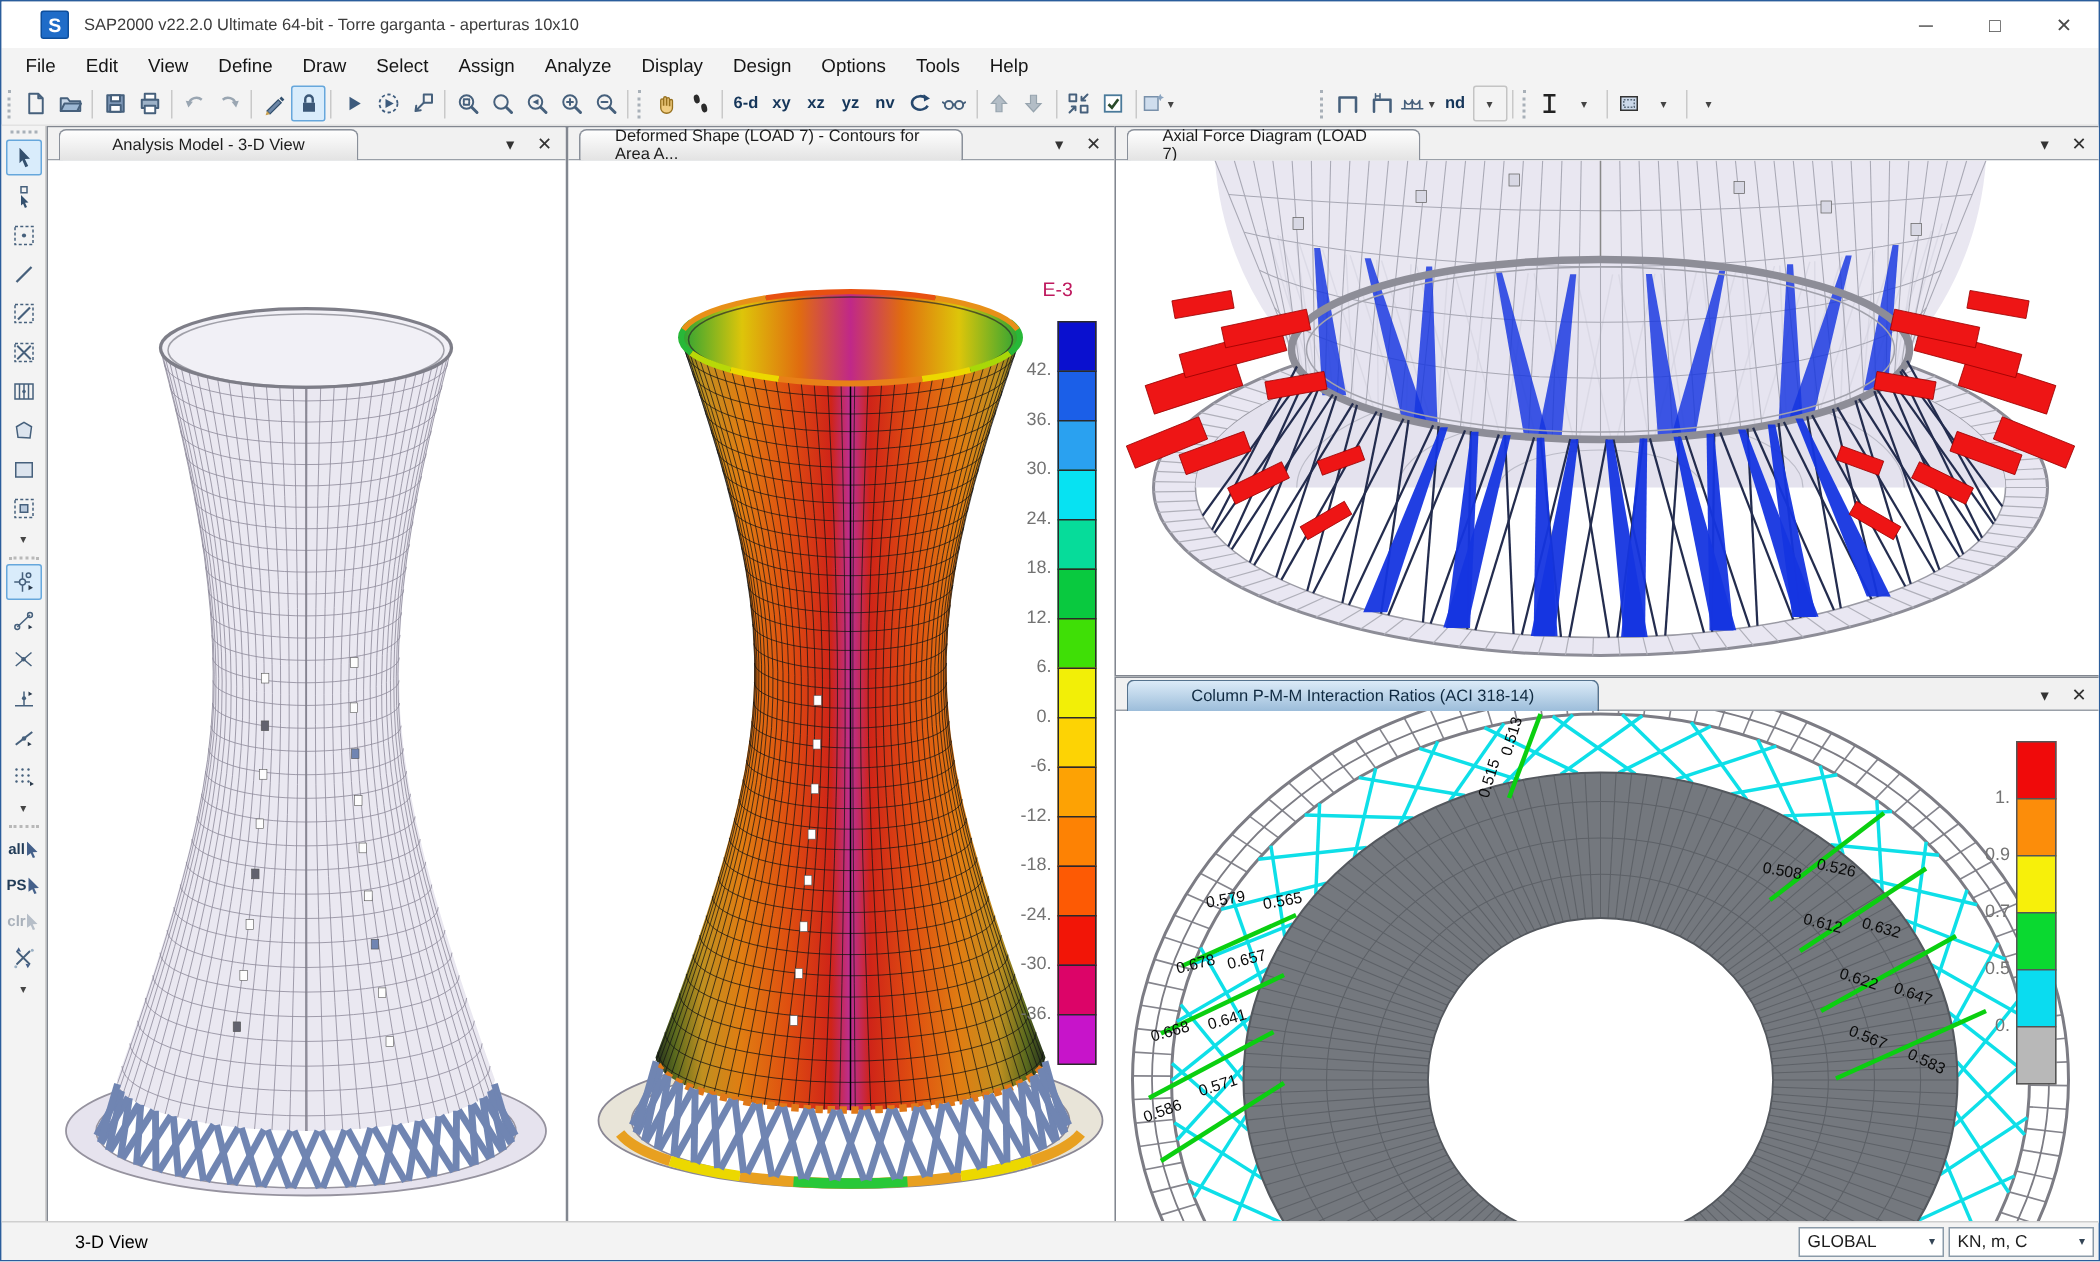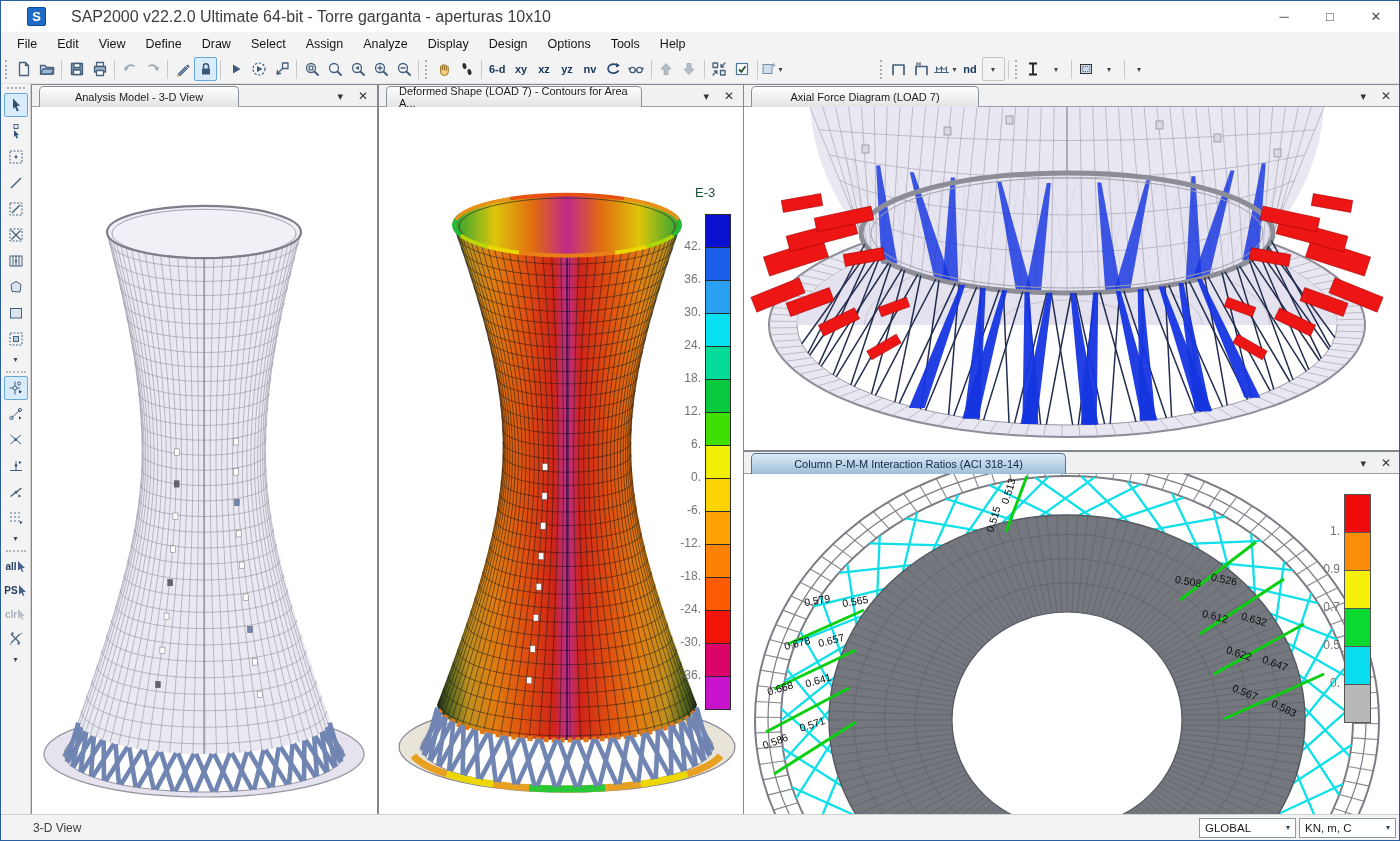--- a/index.html
+++ b/index.html
@@ -1,20 +1,20 @@
 <!DOCTYPE html>
 <html><head>
 <meta charset="utf-8">
 <style>
 *{margin:0;padding:0;box-sizing:border-box}
 html,body{width:1400px;height:841px;font-family:"Liberation Sans","DejaVu Sans",sans-serif;background:#fff}
 .app{position:relative;width:1400px;height:841px;border:1px solid #2a5d9c;background:#f3f3f3;overflow:hidden}
 .titlebar{height:31px;background:#fff;display:flex;align-items:center}
 .logo{width:19px;height:19px;margin-left:26px;background:#1f6cc8;color:#fff;font-weight:bold;font-size:13px;display:flex;align-items:center;justify-content:center;border:1px solid #0d4e9c;border-radius:2px}
-.apptitle{margin-left:25px;font-size:16px;color:#3c3c3c}
+.apptitle{margin-left:10px;font-size:11px;color:#3c3c3c}
 .winbtns{margin-left:auto;display:flex;height:100%}
 .winbtn{width:46px;height:100%;display:flex;align-items:center;justify-content:center;color:#4a4a4a;font-size:13px}
 .menubar{height:23px;background:#f3f3f3;display:flex;align-items:center;padding-left:6px}
 .menu-item{padding:0 10px;font-size:12.5px;color:#151515}
 .toolbar{height:29px;background:#f3f3f3;display:flex;align-items:center;padding-left:1px;border-bottom:1px solid #e2e2e2}
 .tbtn{height:24px;min-width:23px;display:flex;align-items:center;justify-content:center;border-radius:2px}
 .tbtn.sel{border:1px solid #66a7dc;background:#d9ecfb}
 .tbtn.txt{font-weight:bold;font-size:11px;color:#15365a;padding:0 4px}
 .tsep{width:1px;height:19px;background:#c9c9c9;margin:0 3px}
 .grip{width:3px;height:19px;border-left:2px dotted #a8b0b8;margin:0 4px 0 3px}
@@ -23,31 +23,31 @@
 .main{position:absolute;top:83px;left:0;right:0;bottom:26px;background:#e8e8e8}
 .palette{position:absolute;left:0;top:0;width:30px;height:100%;background:#f3f3f3;border-right:1px solid #cfcfcf;display:flex;flex-direction:column;align-items:center;padding-top:1px}
 .pgrip{width:18px;border-top:2px dotted #a8b0b8;margin:2px 0 3px}
 .pal{width:24px;height:24px;margin:1px 0;display:flex;align-items:center;justify-content:center;border-radius:2px}
 .pal.sel{border:1px solid #66a7dc;background:#d9ecfb}
 .pal.txt{font-size:10px;font-weight:bold;color:#223c58;height:22px}
 .pal.mini{height:13px}
 .psep{width:20px;border-top:2px dotted #b8b8b8;margin:4px 0 2px}
 .pane{position:absolute;background:#fff;border:1px solid #828790}
 .pane-header{height:22px;background:#f1f1f1;border-bottom:1px solid #9aa0a8;position:relative}
-.tab{position:absolute;left:7px;top:1px;height:21px;border:1px solid #8a909a;border-bottom:none;border-radius:5px 5px 0 0;background:linear-gradient(#fefefe,#e3e3e3);display:flex;align-items:center;justify-content:center;font-size:11px;color:#1c1c1c;padding:0 12px}
+.tab{position:absolute;left:7px;top:1px;height:21px;border:1px solid #8a909a;border-bottom:none;border-radius:5px 5px 0 0;background:linear-gradient(#fefefe,#e3e3e3);display:flex;align-items:center;justify-content:center;font-size:11px;color:#1c1c1c;padding:0 23px}
 .tab.active{background:linear-gradient(#dcebf8,#9cbdda);border-color:#56738e;color:#0f2940}
 .hbtns{position:absolute;right:9px;top:4px;display:flex;gap:15px;font-size:11px;color:#333;align-items:center}
 .hbtns .x{font-size:12px;font-weight:bold}
 .pane-content{position:relative;width:100%;height:calc(100% - 22px);overflow:hidden;background:#fff}
 .ratio{position:absolute;font-size:10.5px;color:#0a0a0a;white-space:nowrap}
-.scale-exp{position:absolute;font-size:13px;color:#14532d}
+.scale-exp{position:absolute;font-size:13px;color:#be185d}
 .band{position:absolute;border:1px solid #2a2a2a}
 .scale-label{position:absolute;font-size:12px;color:#737373;text-align:right;width:42px}
 .statusbar{position:absolute;left:0;right:0;bottom:0;height:26px;background:#f3f3f3;border-top:1px solid #cfcfcf;display:flex;align-items:center}
-.status-left{margin-left:32px;font-size:12px;color:#404040;flex:1}
+.status-left{margin-left:49px;font-size:12px;color:#000000;flex:1}
 .combo{width:97px;height:20px;background:#fff;border:1px solid #8a9aa8;display:flex;align-items:center;justify-content:space-between;font-size:11.5px;color:#1c1c1c;padding:0 5px;margin-right:3px}
 .combo .chev{font-size:8px;color:#345}
 </style>
 </head>
 <body>
 
 <div class="app">
 
   <div class="titlebar">
     <div class="logo">S</div>
@@ -783,21 +783,21 @@
             <line x1="65.68550003595071" y1="609.8558272085852" x2="45.516152756942915" y2="648.7257296558618" stroke="#7085b2" stroke-width="4.6"></line>
             <line x1="61.13082094796286" y1="605.635013448879" x2="50.6314077326831" y2="653.5495168098116" stroke="#7085b2" stroke-width="4.6"></line>
             <line x1="60.65521755208529" y1="605.0377272401088" x2="42.43029817486965" y2="643.0687611250728" stroke="#7085b2" stroke-width="4.6"></line>
             <line x1="58.38314221050038" y1="600.6851659844386" x2="44.982013558495794" y2="648.0431168458387" stroke="#7085b2" stroke-width="4.6"></line>
           </svg>
       <div class="scale-exp" style="left: 316px; top: 78px;">E-3</div><div class="band" style="left: 326px; top: 107px; width: 26px; height: 34px; background: rgb(10, 16, 207);"></div><div class="band" style="left: 326px; top: 140px; width: 26px; height: 34px; background: rgb(27, 95, 232);"></div><div class="band" style="left: 326px; top: 173px; width: 26px; height: 34px; background: rgb(42, 161, 240);"></div><div class="band" style="left: 326px; top: 206px; width: 26px; height: 34px; background: rgb(7, 226, 242);"></div><div class="band" style="left: 326px; top: 239px; width: 26px; height: 34px; background: rgb(6, 220, 154);"></div><div class="band" style="left: 326px; top: 272px; width: 26px; height: 34px; background: rgb(9, 201, 63);"></div><div class="band" style="left: 326px; top: 305px; width: 26px; height: 34px; background: rgb(63, 223, 6);"></div><div class="band" style="left: 326px; top: 338px; width: 26px; height: 34px; background: rgb(242, 239, 7);"></div><div class="band" style="left: 326px; top: 371px; width: 26px; height: 34px; background: rgb(253, 211, 4);"></div><div class="band" style="left: 326px; top: 404px; width: 26px; height: 34px; background: rgb(253, 162, 4);"></div><div class="band" style="left: 326px; top: 437px; width: 26px; height: 34px; background: rgb(253, 130, 4);"></div><div class="band" style="left: 326px; top: 470px; width: 26px; height: 34px; background: rgb(253, 90, 4);"></div><div class="band" style="left: 326px; top: 503px; width: 26px; height: 34px; background: rgb(242, 21, 7);"></div><div class="band" style="left: 326px; top: 536px; width: 26px; height: 34px; background: rgb(220, 4, 104);"></div><div class="band" style="left: 326px; top: 569px; width: 26px; height: 34px; background: rgb(199, 20, 202);"></div><div class="scale-label" style="left: 280px; top: 132px;">42.</div><div class="scale-label" style="left: 280px; top: 165px;">36.</div><div class="scale-label" style="left: 280px; top: 198px;">30.</div><div class="scale-label" style="left: 280px; top: 231px;">24.</div><div class="scale-label" style="left: 280px; top: 264px;">18.</div><div class="scale-label" style="left: 280px; top: 297px;">12.</div><div class="scale-label" style="left: 280px; top: 330px;">6.</div><div class="scale-label" style="left: 280px; top: 363px;">0.</div><div class="scale-label" style="left: 280px; top: 396px;">-6.</div><div class="scale-label" style="left: 280px; top: 429px;">-12.</div><div class="scale-label" style="left: 280px; top: 462px;">-18.</div><div class="scale-label" style="left: 280px; top: 495px;">-24.</div><div class="scale-label" style="left: 280px; top: 528px;">-30.</div><div class="scale-label" style="left: 280px; top: 561px;">-36.</div></div>
     </div>
 
     <div class="pane" style="left:742px;top:0;width:658px;height:367px">
       <div class="pane-header">
-        <div class="tab" style="width:228px">
+        <div class="tab" style="width:196px">
             <span>Axial Force Diagram (LOAD 7)</span>
           </div>
         <div class="hbtns">
             <span>▾</span>
             <span class="x">✕</span>
           </div>
       </div>
       <div class="pane-content">
         <svg id="svg3" width="656" height="343">
             <ellipse cx="323" cy="218" rx="298" ry="112" fill="#e9e7f2" stroke="#8d8d97" stroke-width="2"></ellipse>

